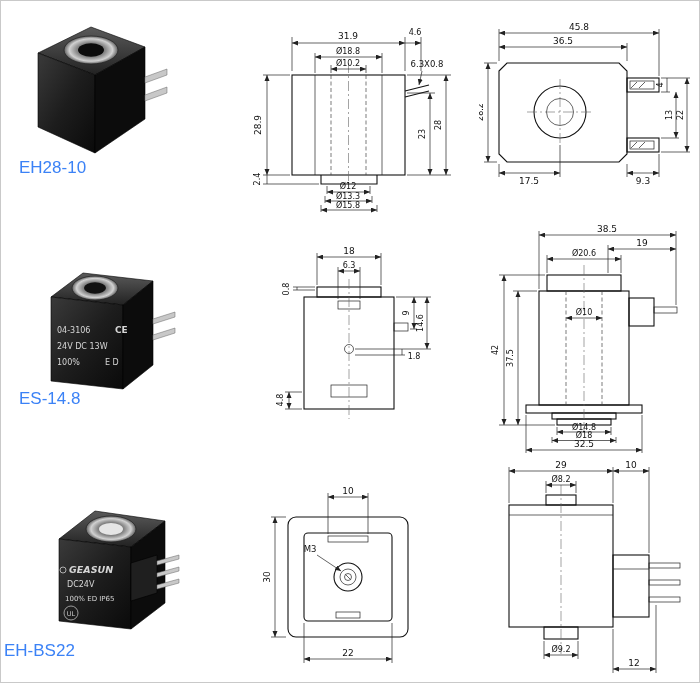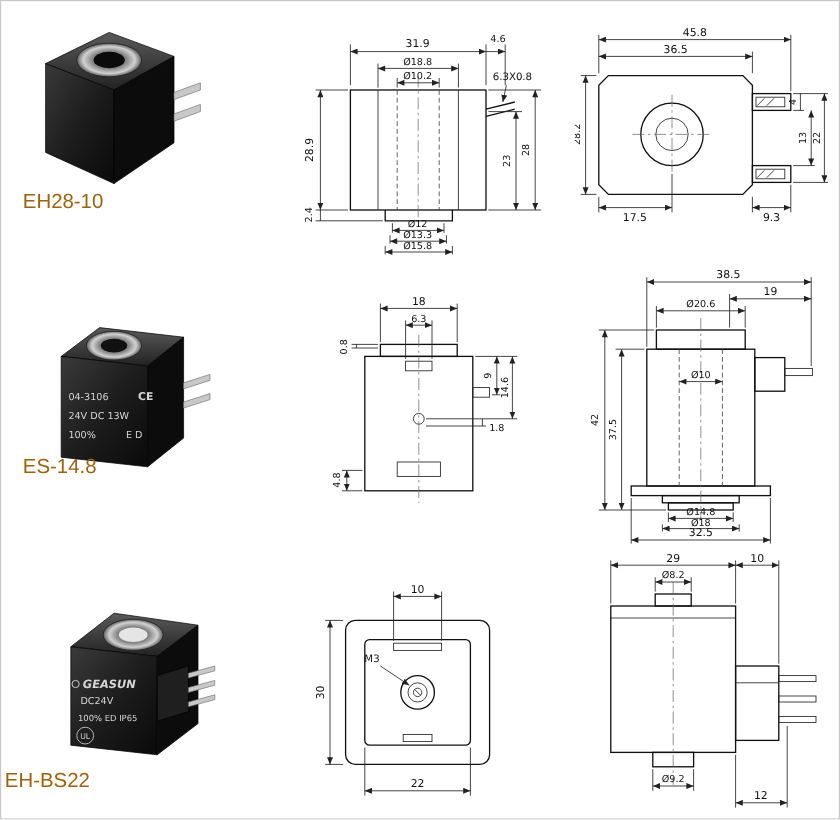--- a/index.html
+++ b/index.html
@@ -1,20 +1,20 @@
 <!DOCTYPE html>
 <html><head>
 <meta charset="utf-8">
 <style>
   *{margin:0;padding:0;box-sizing:border-box}
   html,body{background:#e9e9e9}
   body{font-family:"Liberation Sans","DejaVu Sans",sans-serif}
   #page{position:relative;width:700px;height:683px;margin:0 auto;background:#fff;border:1px solid #c9c9c9;overflow:hidden}
   .abs{position:absolute}
-  .product-label{position:absolute;font-size:17px;color:#a16207;font-family:"Liberation Sans",sans-serif}
+  .product-label{position:absolute;font-size:17px;color:#3b82f6;font-family:"Liberation Sans",sans-serif}
   
   .out{fill:none;stroke:#111;stroke-width:1.1}
   .thin{fill:none;stroke:#222;stroke-width:0.7}
   .dl{stroke:#222;stroke-width:0.7;fill:none}
   .cl{stroke:#666;stroke-width:0.6;stroke-dasharray:10 3 2 3;fill:none}
   .hd{stroke:#444;stroke-width:0.7;stroke-dasharray:4 2.5;fill:none}
   .dim{font-family:"DejaVu Sans",sans-serif;font-size:9px;fill:#111;text-anchor:middle}
   .dim.s{font-size:8px}
   .callout{font-family:"DejaVu Sans",sans-serif;font-size:8.5px;fill:#111;text-anchor:middle}
   .pht{font-family:"DejaVu Sans",sans-serif;fill:#d6d6d6;text-anchor:start}
@@ -220,21 +220,21 @@
       <ellipse cx="72" cy="41" rx="23" ry="12" fill="url(#gRing)" stroke="#222" stroke-width="0.7"></ellipse>
       <ellipse cx="72" cy="41" rx="11" ry="5.8" fill="#111"></ellipse>
       <text class="pht" x="34" y="86" font-size="8">04-3106</text>
       <text class="pht" x="92" y="86" font-size="9" font-weight="bold">CE</text>
       <text class="pht" x="34" y="102" font-size="8">24V  DC  13W</text>
       <text class="pht" x="34" y="118" font-size="8">100%</text>
       <text class="pht" x="82" y="118" font-size="8">E D</text>
     </g>
   </svg>
 
-  <div class="product-label" style="left:18px;top:378px">ES-14.8</div>
+  <div class="product-label" style="left:18px;top:388px">ES-14.8</div>
 
   <svg class="abs" style="left:258px;top:238px" width="180" height="200" viewBox="0 0 180 200">
     <g>
       <rect class="out" x="58" y="48" width="64" height="10"></rect>
       <rect class="out" x="45" y="58" width="90" height="112"></rect>
       <rect class="thin" x="79" y="62" width="22" height="8"></rect>
       <circle class="thin" cx="90" cy="110" r="4.5"></circle>
       <rect class="thin" x="72" y="146" width="36" height="12"></rect>
       <rect class="thin" x="135" y="84" width="14" height="8"></rect>
       <line class="cl" x1="90" y1="40" x2="90" y2="180"></line>

